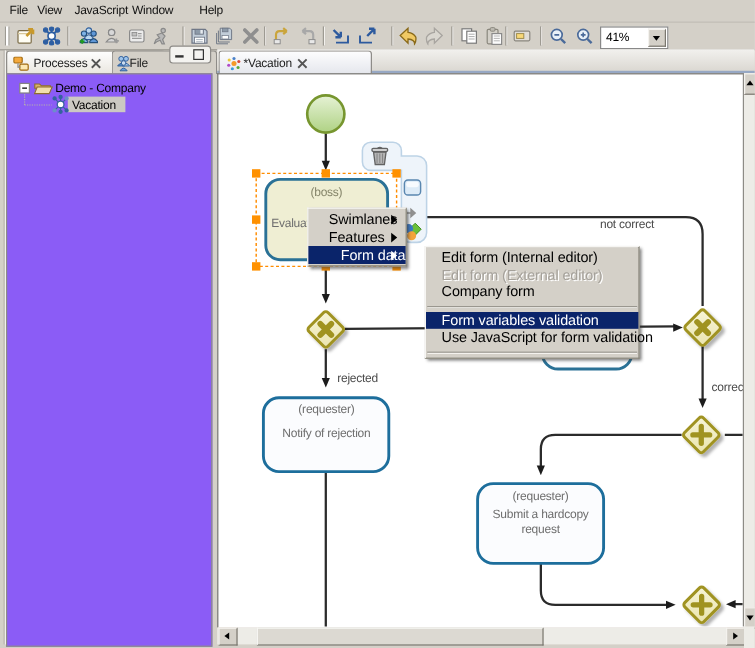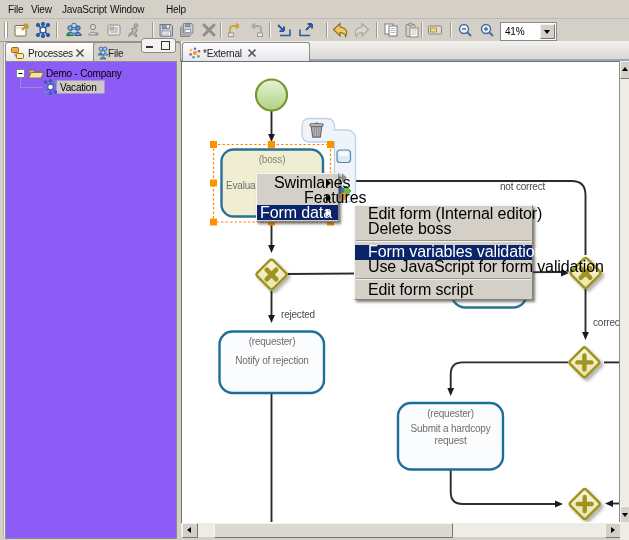--- a/index.html
+++ b/index.html
@@ -24,21 +24,21 @@
 #lpanel{left:5px;top:61px;width:170px;height:476px;background:#8b5cf6;border:1px solid #8e8c88;}
 
 #edline{left:181px;top:59px;width:448px;height:2px;background:#97a8c4;}
 #canvas{left:181px;top:61px;width:438px;height:461px;background:#fff;border-left:1px solid #716f6b;border-top:1px solid #716f6b;overflow:hidden;}
 
 .sb{background:#EDECE7;}
 .sbbtn{position:absolute;background:#D4D0C8;border:1px solid;border-color:#f4f2ee #7a776f #7a776f #f4f2ee;}
 .arrow{position:absolute;width:0;height:0;}
 
 .menu{position:absolute;background:#D4D0C8;border:1px solid #858378;border-top-color:#f6f5f2;border-left-color:#f6f5f2;box-shadow:2px 2px 2.5px rgba(55,55,55,.65);}
-.mi{position:relative;font-size:16px;letter-spacing:-0.1px;color:#000;}
+.mi{position:relative;font-size:12px;letter-spacing:-0.1px;color:#000;}
 .mi .lbl{position:absolute;left:13px;top:50%;transform:translateY(-50%);white-space:nowrap;}
 .mi.hl{background:#0A246A;color:#fff;}
 .mi.dis{color:#a5a19a;text-shadow:1px 1px 0 #fff;}
 .msep{height:9px;position:relative;}
 .msep div{position:absolute;left:1px;right:1px;top:4px;height:1px;background:#9a978f;border-bottom:1px solid #f4f2ee;}
 .marr{position:absolute;right:7px;top:50%;margin-top:-4px;width:0;height:0;border-left:5px solid #000;border-top:4px solid transparent;border-bottom:4px solid transparent;}
 .mi.hl .marr{border-left-color:#fff;}
 </style></head>
 <body>
 
@@ -247,21 +247,21 @@
 <div class="tab" style="left:182px;top:42px;width:80px;background:linear-gradient(#fdfdfe,#e4e6ec);">
  <svg class="abs" style="left:6px;top:4px" width="12" height="12" viewBox="0 0 12 12">
       <circle cx="6" cy="6" r="2.1" fill="#f59a28"></circle>
       <circle cx="6" cy="1.7" r="1.3" fill="#4a80c8"></circle>
       <circle cx="10" cy="4.2" r="1.3" fill="#d84a3a"></circle>
       <circle cx="9.4" cy="9.2" r="1.3" fill="#58a838"></circle>
       <circle cx="4.6" cy="10.3" r="1.3" fill="#3a9ad8"></circle>
       <circle cx="1.6" cy="7.4" r="1.3" fill="#b04ac8"></circle>
       <circle cx="2" cy="3" r="1.3" fill="#e8c83a"></circle>
     </svg>
- <span class="tabtxt" style="left:20px">*External</span>
+ <span class="tabtxt" style="left:20px">*Vacation</span>
  <svg class="abs" style="left:64px;top:5px" width="10" height="10" viewBox="0 0 10 10">
       <path d="M1.5 1.5 L8.5 8.5 M8.5 1.5 L1.5 8.5" stroke="#555" stroke-width="1.6"></path>
     </svg>
 </div>
 
 <div id="canvas" class="abs">
  <svg id="diag" width="438" height="461" viewBox="181 61 438 461" style="position:absolute;left:-1px;top:-1px;">
   <defs>
    <linearGradient id="gGreen" x1="0" y1="0" x2="0" y2="1">
     <stop offset="0" stop-color="#e6f2d5"></stop>
@@ -409,45 +409,45 @@
 <div class="sbbtn" style="left:605px;top:523px;width:14px;height:13px;">
     <i class="arrow" style="left:5px;top:3px;border-left:4px solid #000;border-top:3.5px solid transparent;border-bottom:3.5px solid transparent;"></i>
   </div>
 <div class="abs sb" style="left:620px;top:522px;width:9px;height:18px;"></div>
 
 <div class="menu" style="left:256px;top:173px;width:81px;height:47px;font-size:9.5px;">
  <div class="mi" style="height:15px;margin-top:1px;">
       <span class="lbl" style="left:17px">Swimlanes</span>
       <i class="marr"></i>
     </div>
- <div class="mi" style="height:15px;margin-left:30px;">
+ <div class="mi" style="height:15px;">
       <span class="lbl" style="left:17px">Features</span>
       <i class="marr"></i>
     </div>
  <div class="mi hl" style="height:15px;">
-      <span class="lbl" style="left:3px">Form data</span>
+      <span class="lbl" style="left:27px">Form data</span>
       <i class="marr"></i>
     </div>
 </div>
 
 <div class="menu" style="left:354px;top:205px;width:177px;">
  <div class="mi" style="height:14.5px;margin-top:1px;">
       <span class="lbl">Edit form (Internal editor)</span>
     </div>
+ <div class="mi dis" style="height:14.5px;">
+      <span class="lbl">Edit form (External editor)</span>
+    </div>
  <div class="mi" style="height:14.5px;">
-      <span class="lbl">Delete boss</span>
+      <span class="lbl">Company form</span>
     </div>
  <div class="msep">
       <div></div>
     </div>
  <div class="mi hl" style="height:14.5px;">
       <span class="lbl">Form variables validation</span>
     </div>
  <div class="mi" style="height:14.5px;">
       <span class="lbl">Use JavaScript for form validation</span>
     </div>
  <div class="msep">
       <div></div>
     </div>
- <div class="mi" style="height:14.5px;margin-bottom:1px;">
-      <span class="lbl">Edit form script</span>
-    </div>
 </div>
 
 </body></html>

